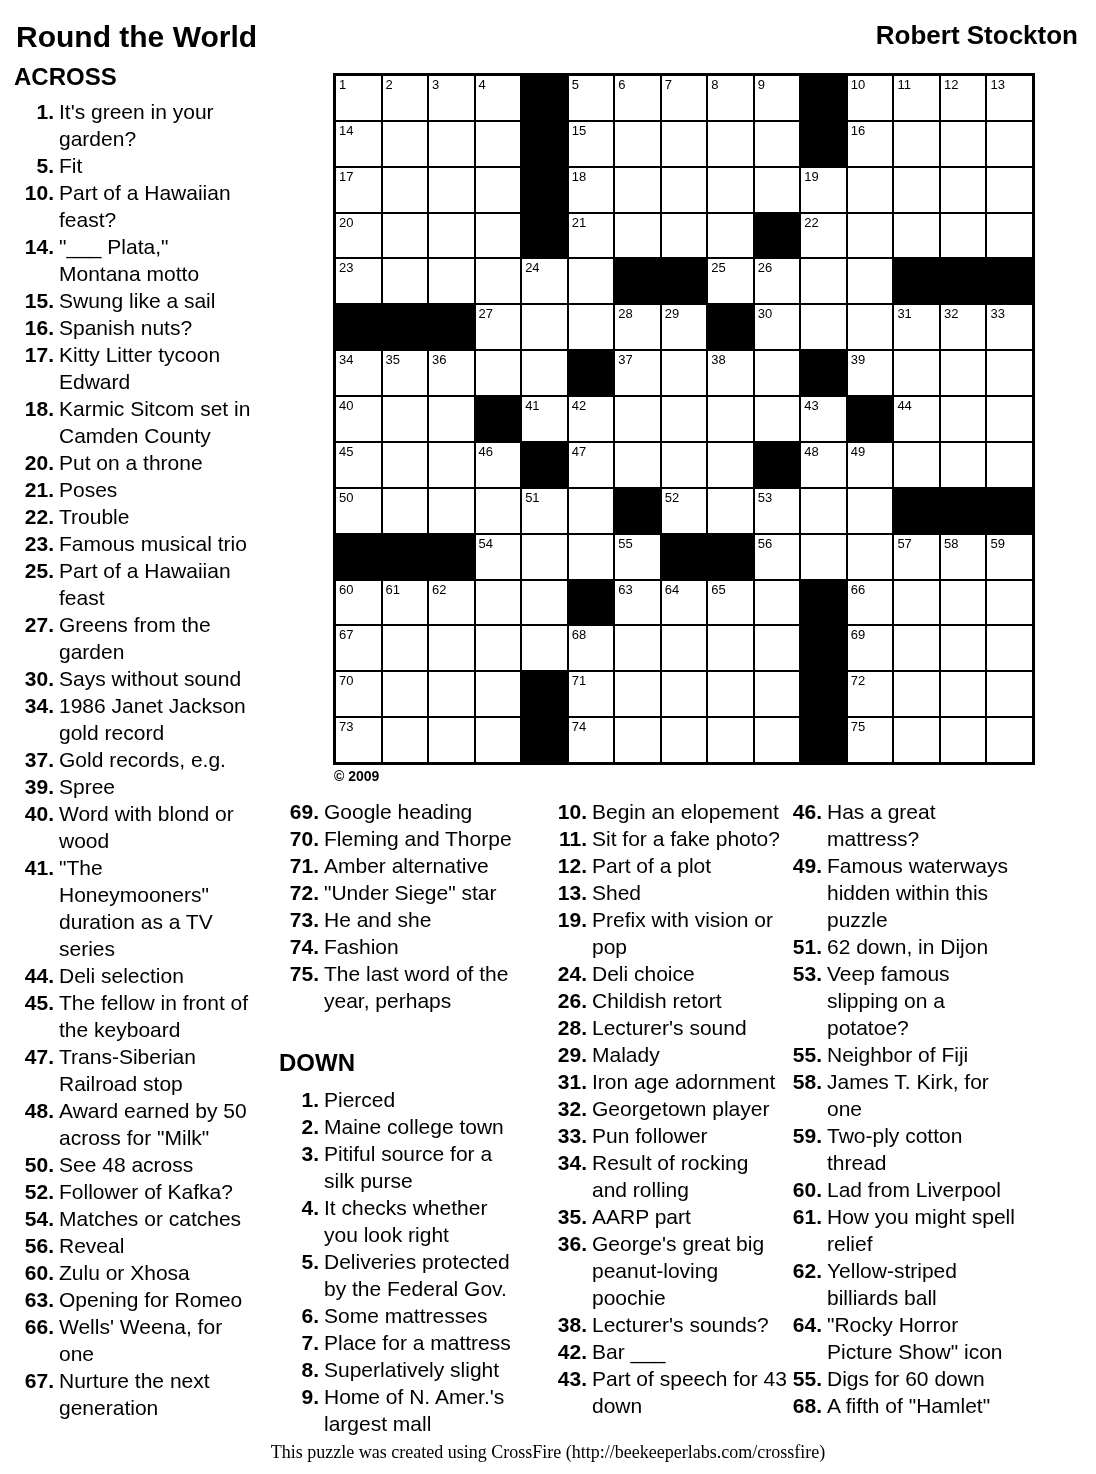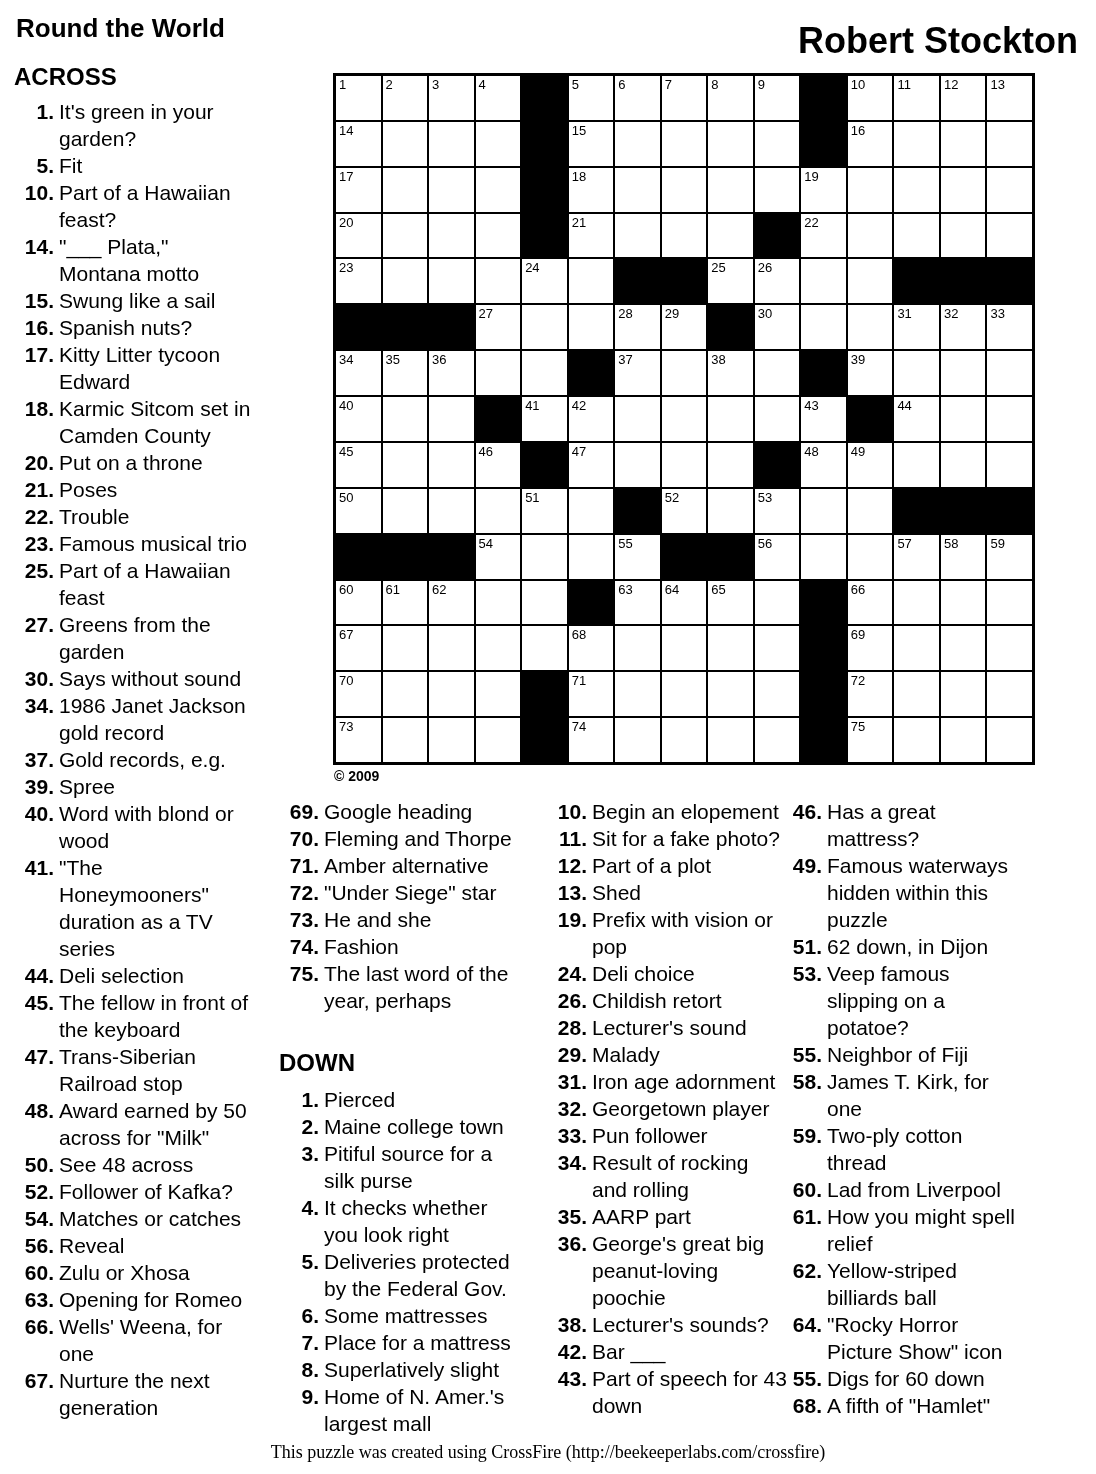--- a/index.html
+++ b/index.html
@@ -2,26 +2,26 @@
 <html><head>
 <meta charset="utf-8">
 <style>
   html, body { margin:0; padding:0; background:#ffffff; }
   body {
     width:1096px; height:1474px; position:relative;
     font-family:"Liberation Sans", sans-serif; color:#000;
     overflow:hidden;
   }
   .page-title {
-    position:absolute; left:16px; top:13px;
-    font-size:26px; font-weight:bold; letter-spacing:0px;
+    position:absolute; left:16px; top:20px;
+    font-size:30px; font-weight:bold; letter-spacing:0px;
   }
   .author-name {
     position:absolute; right:18px; top:20px;
-    font-size:36px; font-weight:bold; text-align:center;
+    font-size:26px; font-weight:bold; text-align:center;
   }
   .clues-left {
     position:absolute; left:14px; top:62px; width:300px;
   }
   .section-heading {
     font-size:24px; font-weight:bold; line-height:30px; margin-bottom:6px;
   }
   .clue { display:flex; font-size:21px; line-height:27px; }
   .clue-num {
     flex:0 0 40px; width:40px; text-align:right;

